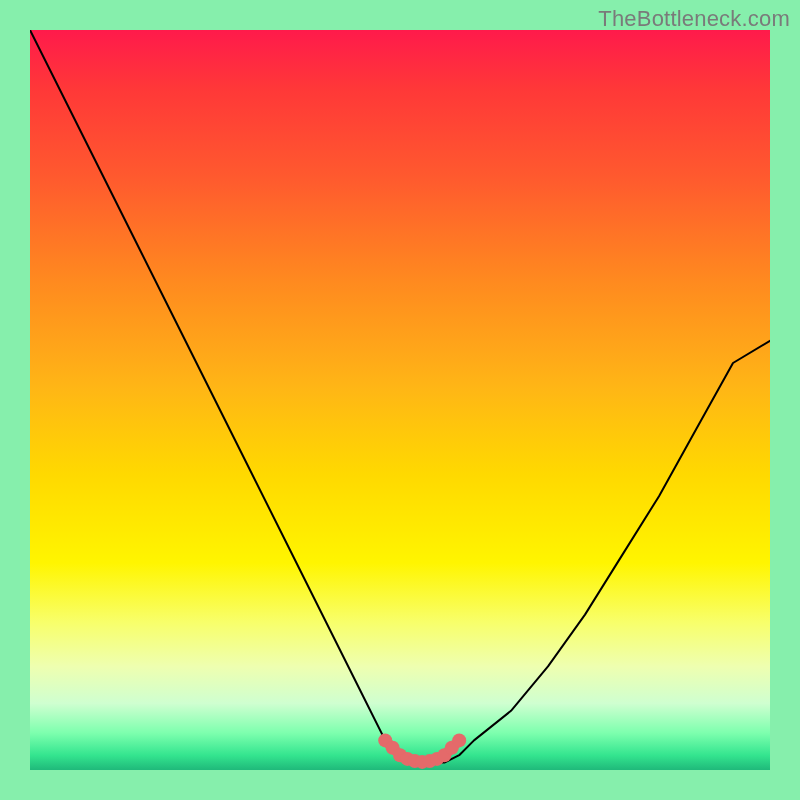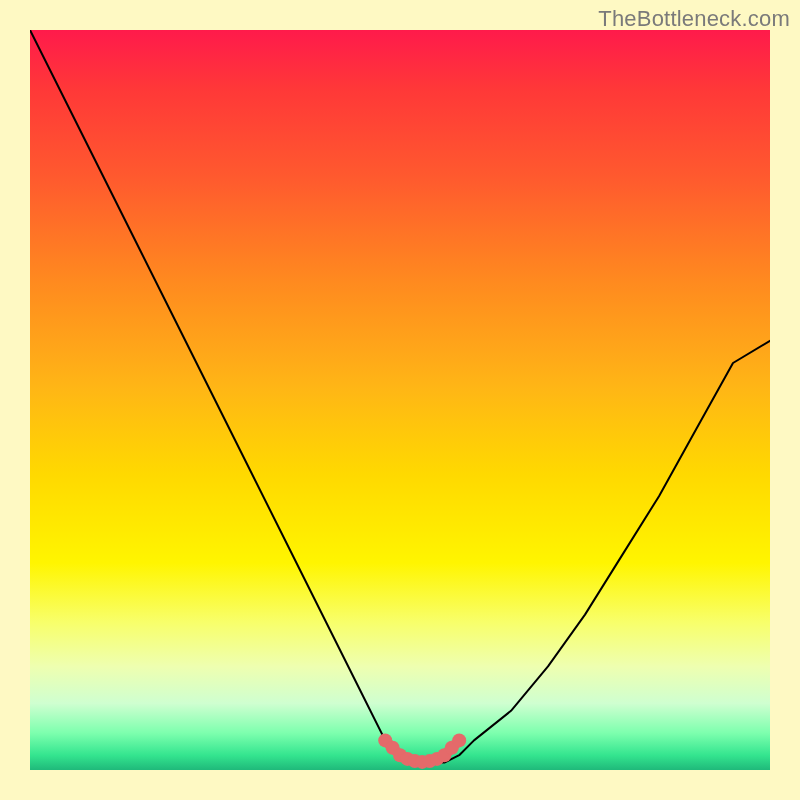--- a/index.html
+++ b/index.html
@@ -10,21 +10,21 @@
     background: #000;
     overflow: hidden;
     font-family: Arial, Helvetica, sans-serif;
   }
   .frame {
     position: absolute;
     left: 0;
     top: 0;
     width: 800px;
     height: 800px;
-    background: #fef9c3;
+    background: #86efac;
   }
   .plot {
     position: absolute;
     left: 30px;
     top: 30px;
     width: 740px;
     height: 740px;
     background: linear-gradient(
       to bottom,
       #ff1a4b 0%,

